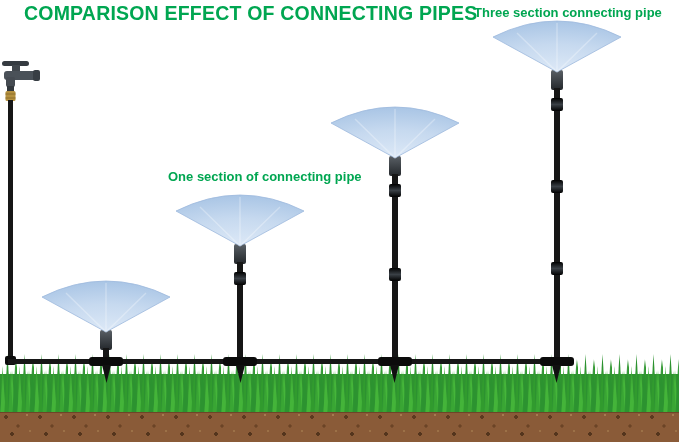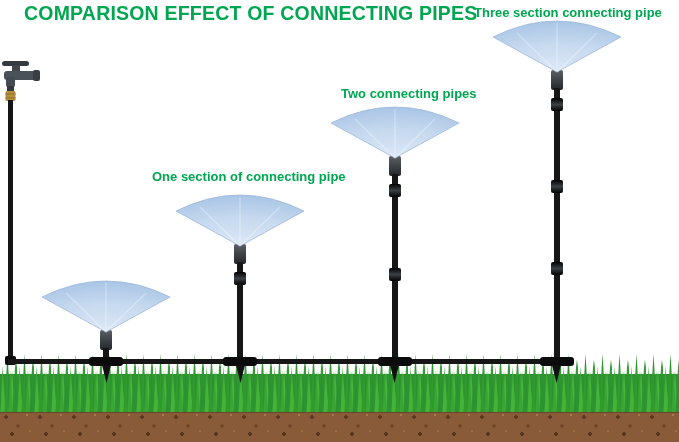--- a/index.html
+++ b/index.html
@@ -12,21 +12,21 @@
   }
   html,body{margin:0;padding:0;background:#fff;}
   body{font-family:"Liberation Sans", sans-serif;}
   .canvas{position:relative;width:679px;height:442px;overflow:hidden;background:#ffffff;}
 
   .title{position:absolute;left:24px;top:2px;z-index:4;font-size:19.5px;font-weight:800;
          letter-spacing:.2px;color:var(--accent-green);white-space:nowrap;}
 
   .lbl{position:absolute;z-index:4;font-size:13px;font-weight:bold;color:var(--accent-green);white-space:nowrap;}
   .lbl1{left:49px;top:255px;}
-  .lbl2{left:152px;top:169px;}
+  .lbl2{left:168px;top:169px;}
   .lbl3{left:341px;top:86px;}
   .lbl4{left:474px;top:5px;}
 
   .fan{position:absolute;width:140px;height:54px;z-index:3;}
   .fan1{left:36px;top:279px;}
   .fan2{left:170px;top:193px;}
   .fan3{left:325px;top:105px;}
   .fan4{left:487px;top:19px;}
 
   .head{position:absolute;width:12px;height:20px;z-index:2;border-radius:2px;
@@ -91,21 +91,20 @@
         <path d="M4,60 L7.5,2 L11,60 Z" fill="#2c9230"></path>
         <path d="M9,60 L12,18 L15,60 Z" fill="#45b63a"></path>
         <path d="M13,60 L16.5,8 L20,60 Z" fill="#319c2e"></path>
       </pattern>
     </defs>
   </svg>
 
   <div class="title">COMPARISON EFFECT OF CONNECTING PIPES</div>
 
   <div class="lbl lbl2">One section of connecting pipe</div>
-  <div class="lbl lbl3">Two connecting pipes</div>
   <div class="lbl lbl4">Three section connecting pipe</div>
 
   <svg class="faucet" viewBox="0 0 46 52" aria-hidden="true">
     <rect x="2" y="1" width="27" height="5" rx="2.5" fill="#353b41"></rect>
     <rect x="12" y="5" width="8" height="7" fill="#41474d"></rect>
     <rect x="4" y="11" width="34" height="9" rx="3" fill="#4a5158"></rect>
     <rect x="33" y="10" width="7" height="11" rx="2" fill="#383e44"></rect>
     <rect x="6" y="17" width="9" height="10" rx="2" fill="#454b52"></rect>
     <rect x="7" y="26" width="7" height="5" fill="#32383d"></rect>
     <rect x="5.5" y="31" width="10" height="10" rx="1.5" fill="#b5913f"></rect>

